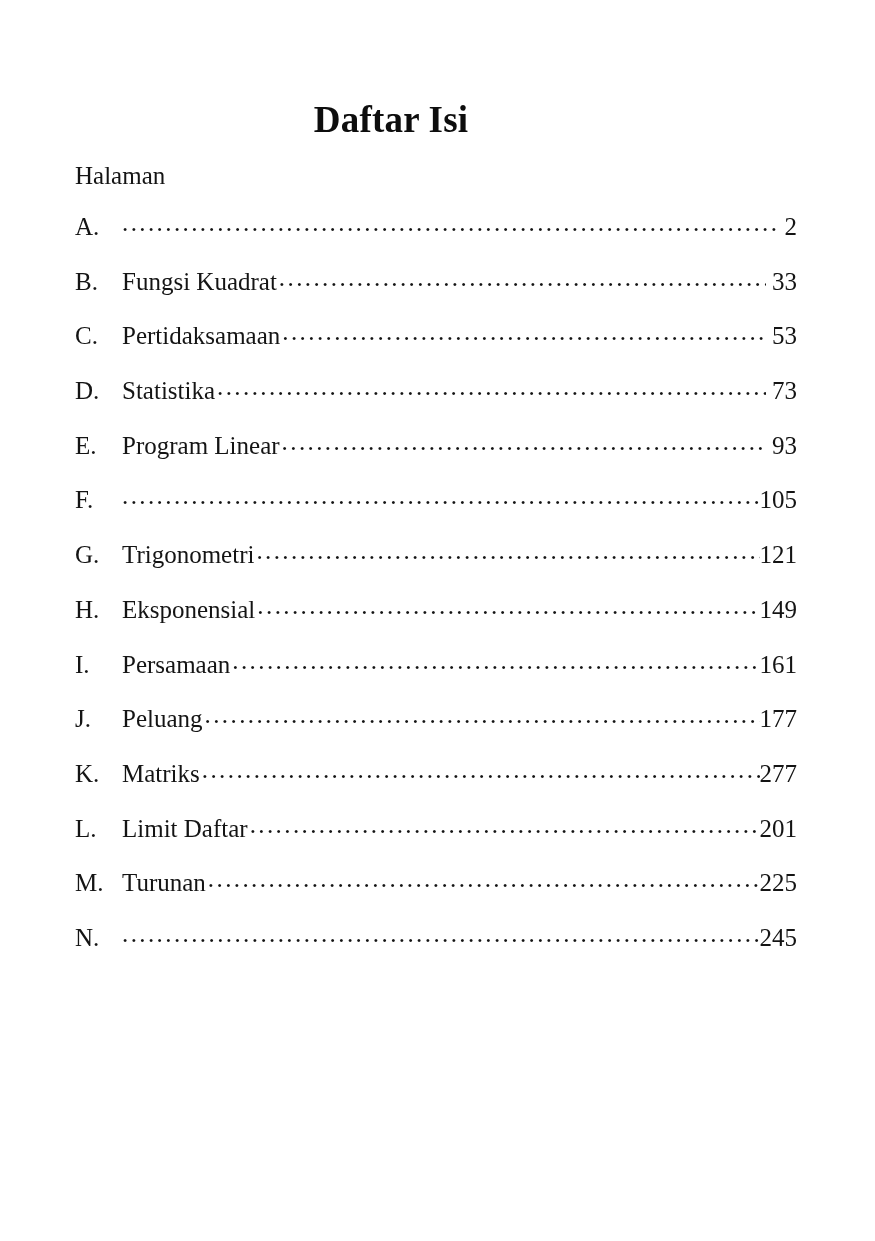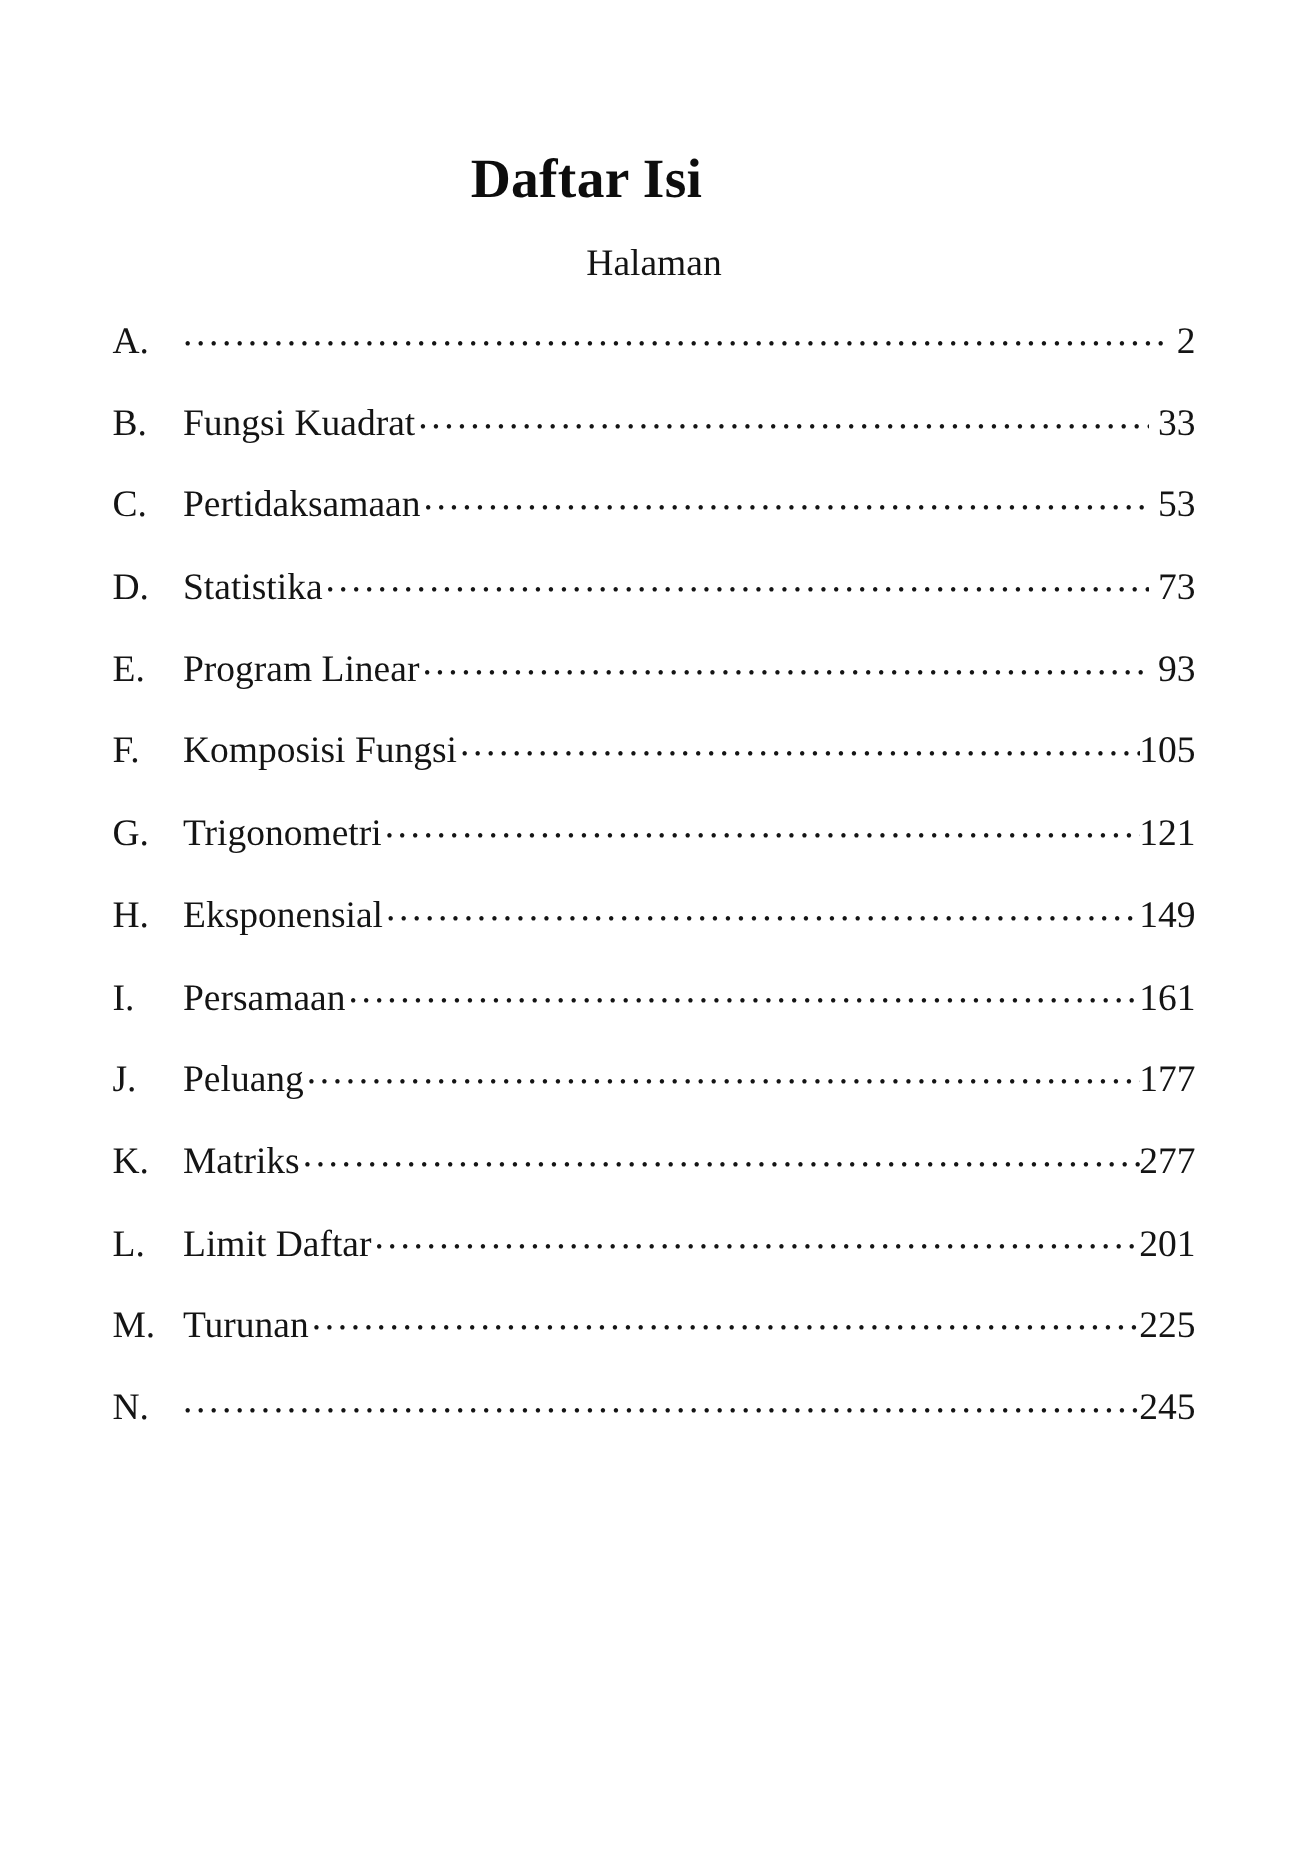--- a/index.html
+++ b/index.html
@@ -35,21 +35,21 @@
     color: #0d0d0d;
     margin-top: 28px;
   }
 
   
   .halaman-row {
     position: absolute;
     top: 161px;
     left: 75px;
     width: 722px;
-    text-align: center;
+    text-align: left;
     font-size: 25px;
     line-height: 1.2;
     color: #141414;
   }
 
   
   .toc {
     position: absolute;
     top: 210px;
     left: 75px;
@@ -142,21 +142,20 @@
         <span class="toc-page">73</span>
       </div>
       <div class="toc-entry gap">
         <span class="toc-letter">E.</span>
         <span class="toc-label">Program Linear</span>
         <span class="toc-leader"></span>
         <span class="toc-page">93</span>
       </div>
       <div class="toc-entry">
         <span class="toc-letter">F.</span>
-        <span class="toc-label">Komposisi Fungsi</span>
         <span class="toc-leader"></span>
         <span class="toc-page">105</span>
       </div>
       <div class="toc-entry">
         <span class="toc-letter">G.</span>
         <span class="toc-label">Trigonometri</span>
         <span class="toc-leader"></span>
         <span class="toc-page">121</span>
       </div>
       <div class="toc-entry">

